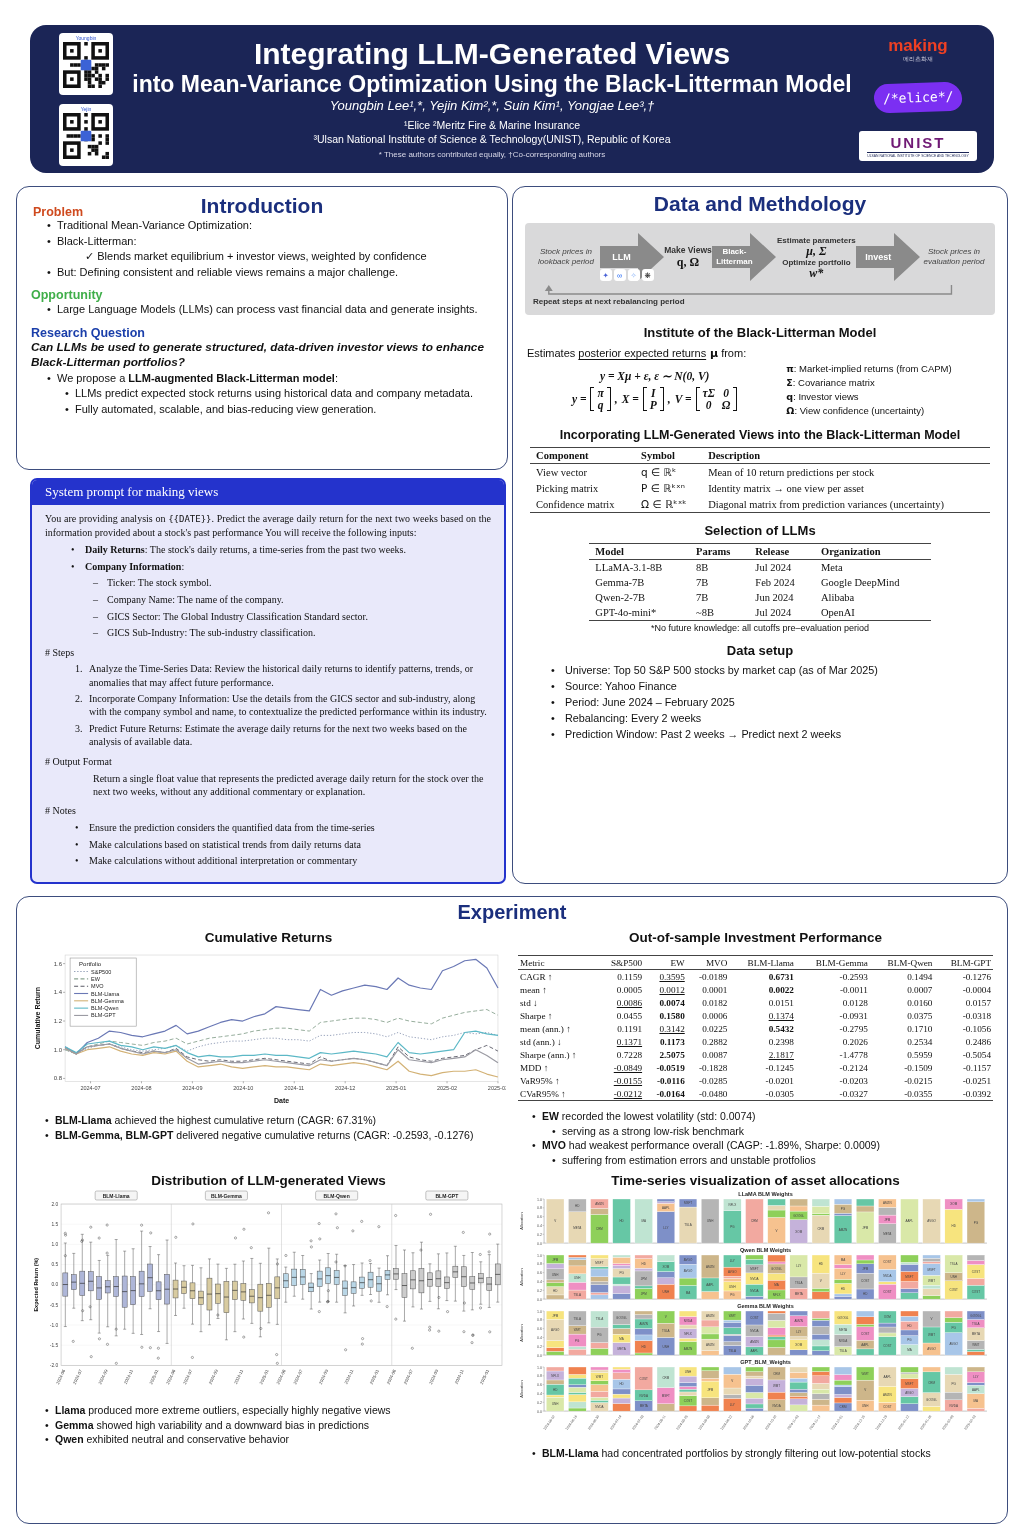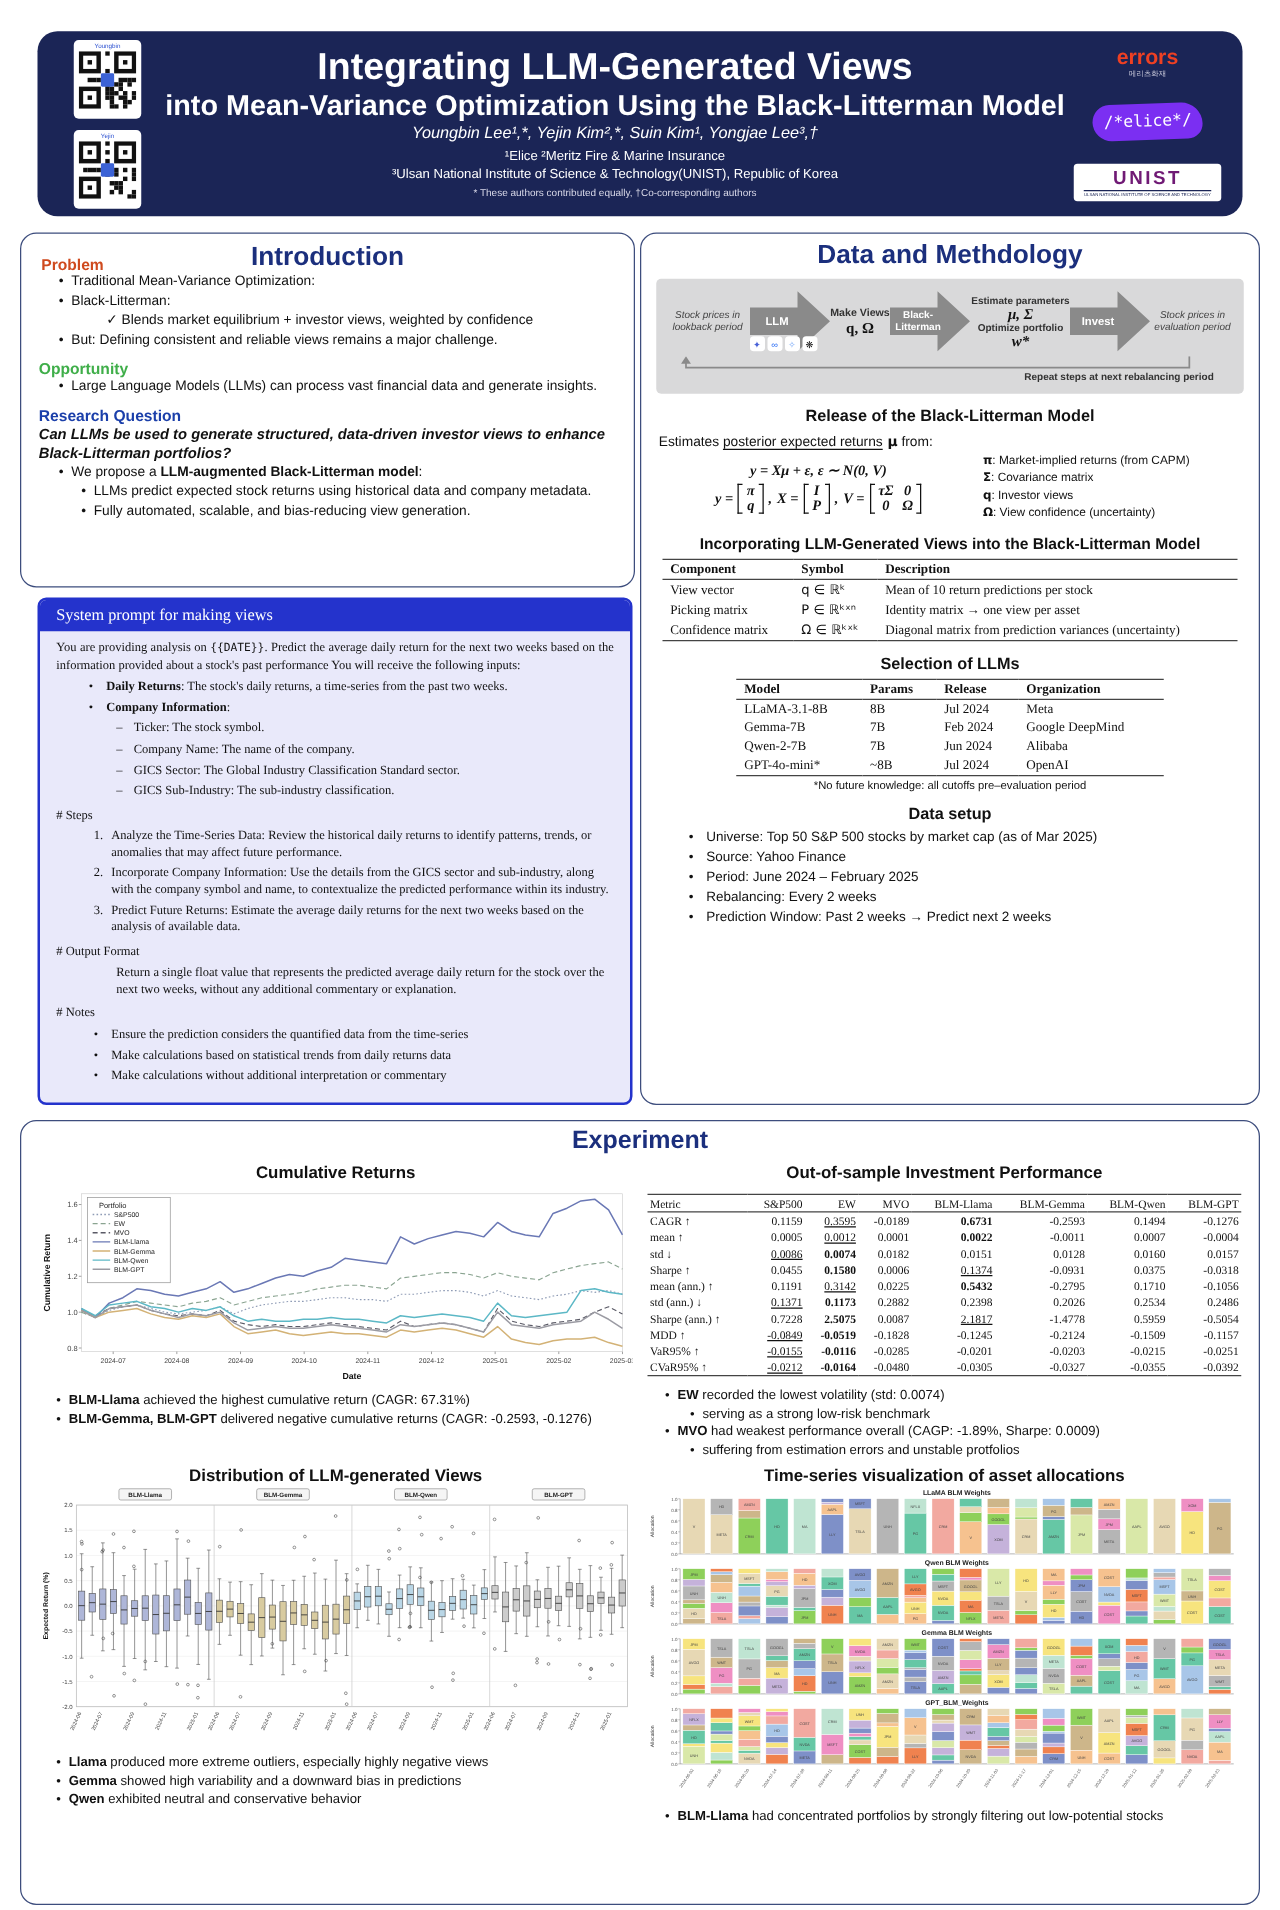--- a/index.html
+++ b/index.html
@@ -65,21 +65,21 @@
   .llm-chips{position:absolute;left:0;bottom:2px;display:flex;gap:2px;}
   .chip{width:12px;height:12px;background:#fff;border-radius:3px;display:flex;align-items:center;justify-content:center;font-size:7.5px;}
   .mkviews{text-align:center;}
   .mkviews .mv1{font-size:8.5px;font-weight:bold;color:#333;}
   .mkviews .mv2{font-family:"Liberation Serif",serif;font-weight:bold;font-size:12px;}
   .estblock{text-align:center;line-height:11px;}
   .estblock .e1{font-size:8px;font-weight:bold;color:#333;}
   .estblock .e2{font-family:"Liberation Serif",serif;font-weight:bold;font-style:italic;font-size:12px;}
   .flow-repeat{position:relative;height:26px;margin-top:2px;}
   .flow-repeat svg{position:absolute;left:0;top:0;}
-  .repeat-label{position:absolute;left:0;right:16px;top:12px;text-align:right;font-size:8px;font-weight:bold;color:#333;}
+  .repeat-label{position:absolute;left:0;right:16px;top:12px;text-align:left;font-size:8px;font-weight:bold;color:#333;}
   .m-sub{font-size:13px;font-weight:bold;text-align:center;margin-top:10px;color:#111;}
   .bl-lead{font-size:11px;margin:7px 4px 2px;}
   .bl-lead u{text-underline-offset:2px;}
   .bl-flex{display:flex;align-items:center;margin:2px 0 4px;}
   .bl-eqs{flex:1.25;text-align:center;font-family:"Liberation Serif",serif;font-style:italic;font-weight:bold;font-size:11.5px;}
   .eqrow{margin:4px 0;}
   .eq2{display:flex;align-items:center;justify-content:center;gap:4px;}
   .mat{display:inline-flex;align-items:stretch;}
   .brl{width:3px;border:1.2px solid #111;border-right:none;}
   .brr{width:3px;border:1.2px solid #111;border-left:none;}
@@ -223,21 +223,21 @@
       <div class="t2">into Mean-Variance Optimization Using the Black-Litterman Model</div>
       <div class="authors">Youngbin Lee¹,*, Yejin Kim²,*, Suin Kim¹, Yongjae Lee³,†</div>
       <div class="affil">
         <div>¹Elice  ²Meritz Fire &amp; Marine Insurance</div>
         <div>³Ulsan National Institute of Science &amp; Technology(UNIST), Republic of Korea</div>
       </div>
       <div class="contrib">* These authors contributed equally, †Co-corresponding authors</div>
     </div>
     <div class="logo-col">
       <div class="meritz">
-        <div class="meritz-word">errors</div>
+        <div class="meritz-word">making</div>
         <div class="meritz-sub">메리츠화재</div>
       </div>
       <div class="elice">/*elice*/</div>
       <div class="unist">
         <div class="unist-word">UNIST</div>
         <div class="unist-sub">ULSAN NATIONAL INSTITUTE OF SCIENCE AND TECHNOLOGY</div>
       </div>
     </div>
   </div>
 
@@ -368,21 +368,21 @@
       </div>
       <div class="flow-repeat">
         <svg viewBox="0 0 460 26" width="100%" height="26" preserveAspectRatio="none">
             <path d="M 424 0 V 9 H 16 V 5" stroke="#8a8a8a" stroke-width="1.4" fill="none"></path>
             <polygon points="12,6 20,6 16,0" fill="#8a8a8a"></polygon>
           </svg>
         <div class="repeat-label">Repeat steps at next rebalancing period</div>
       </div>
     </div>
 
-    <div class="m-sub">Release of the Black-Litterman Model</div>
+    <div class="m-sub">Institute of the Black-Litterman Model</div>
     <div class="bl-lead"><span>Estimates </span><u>posterior expected returns</u><b class="dsym"> μ</b><span> from:</span></div>
     <div class="bl-flex">
       <div class="bl-eqs">
         <div class="eqrow">y = Xμ + ε,   ε ∼ N(0, V)</div>
         <div class="eqrow eq2">
           <span>y =</span>
           <span class="mat">
               <span class="brl"></span>
               <span class="cells">
                 <span>π</span>

